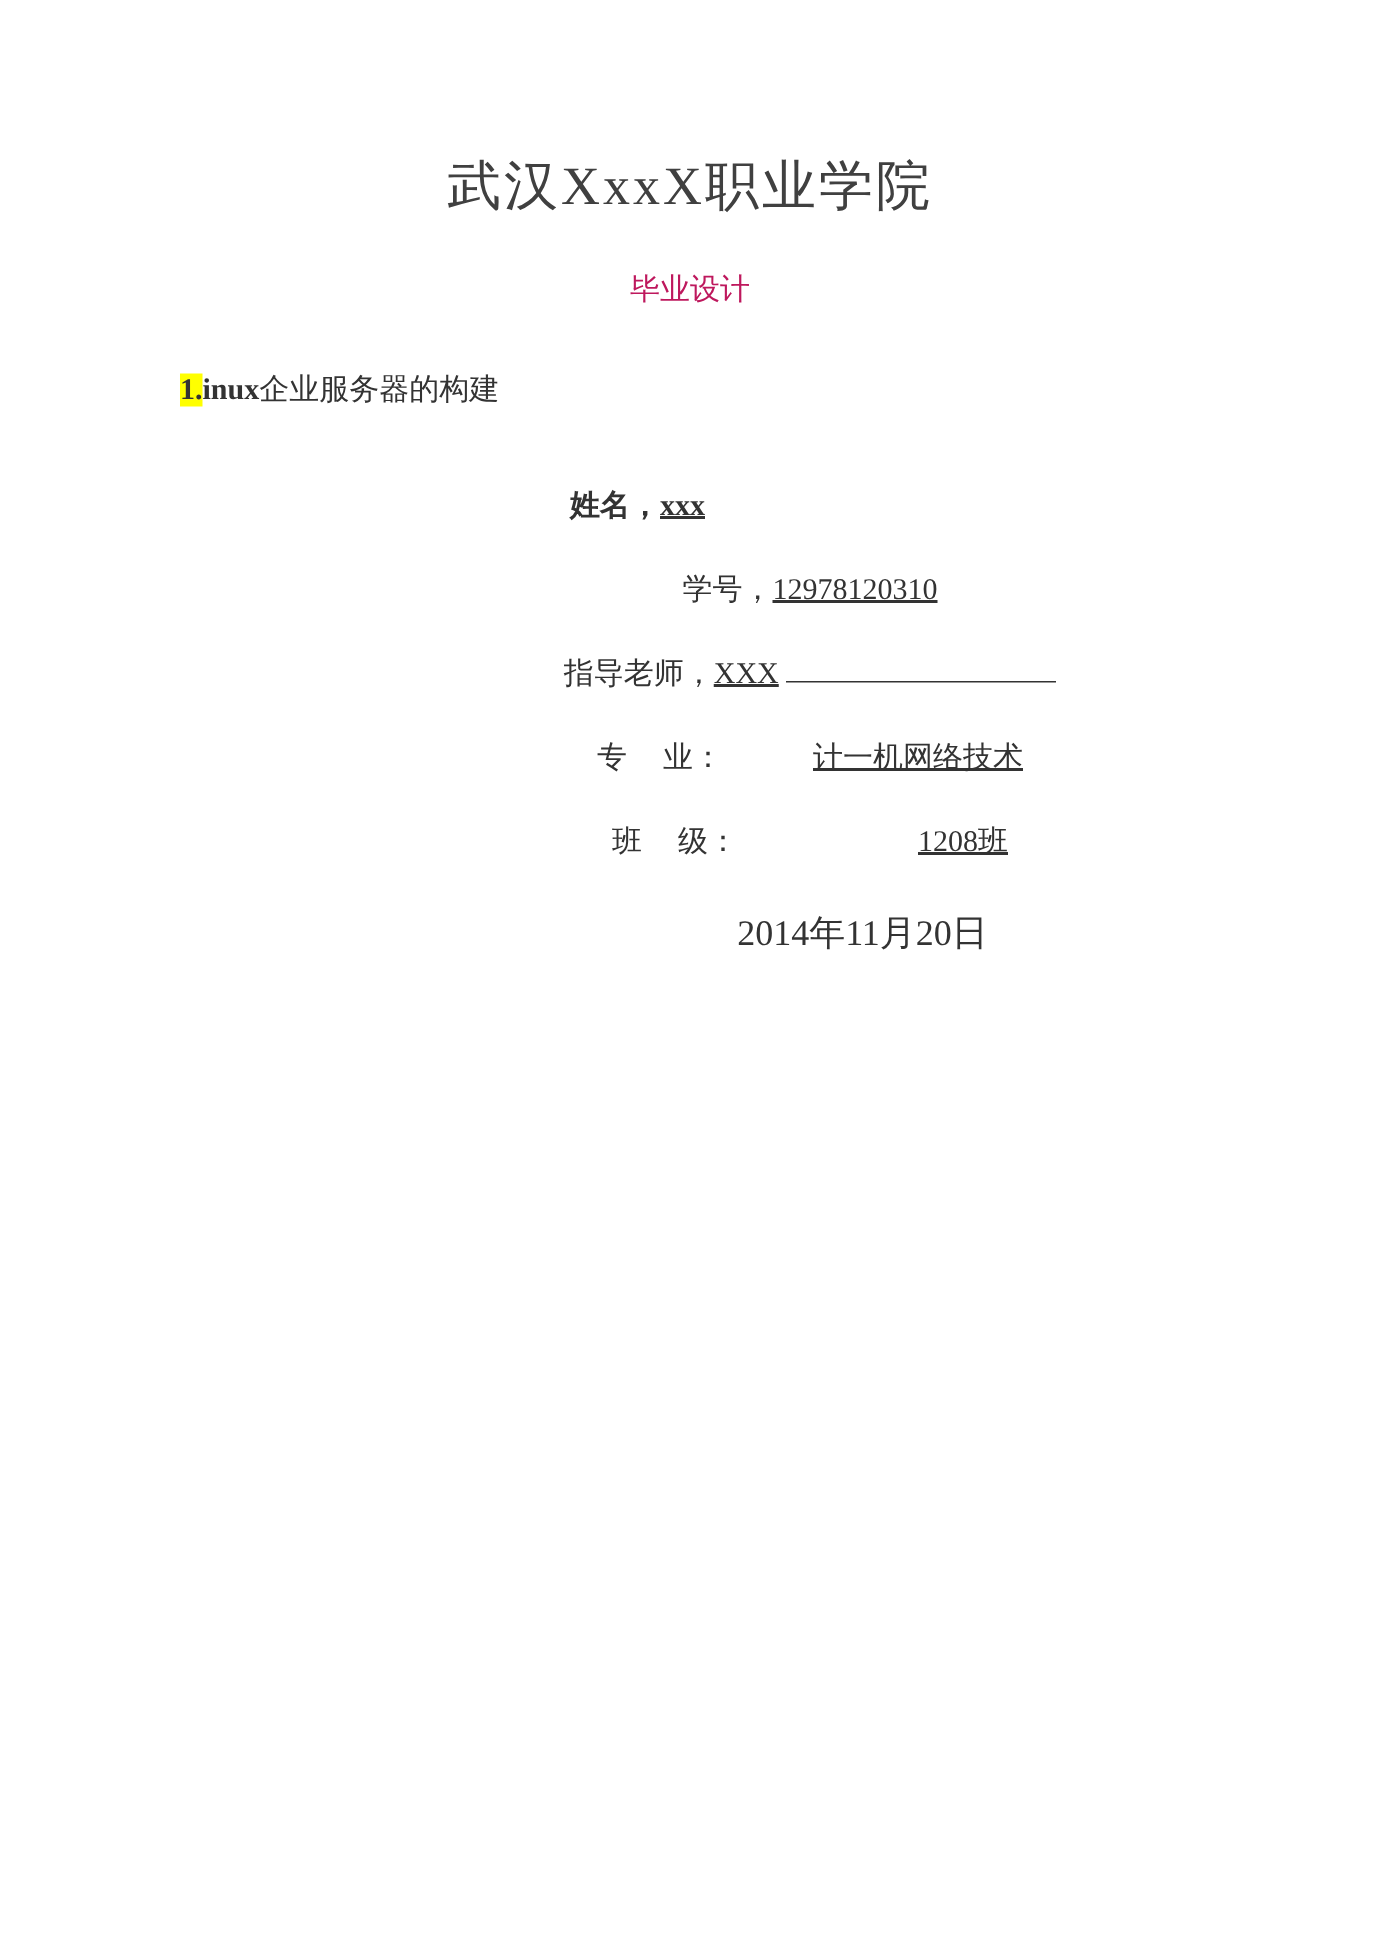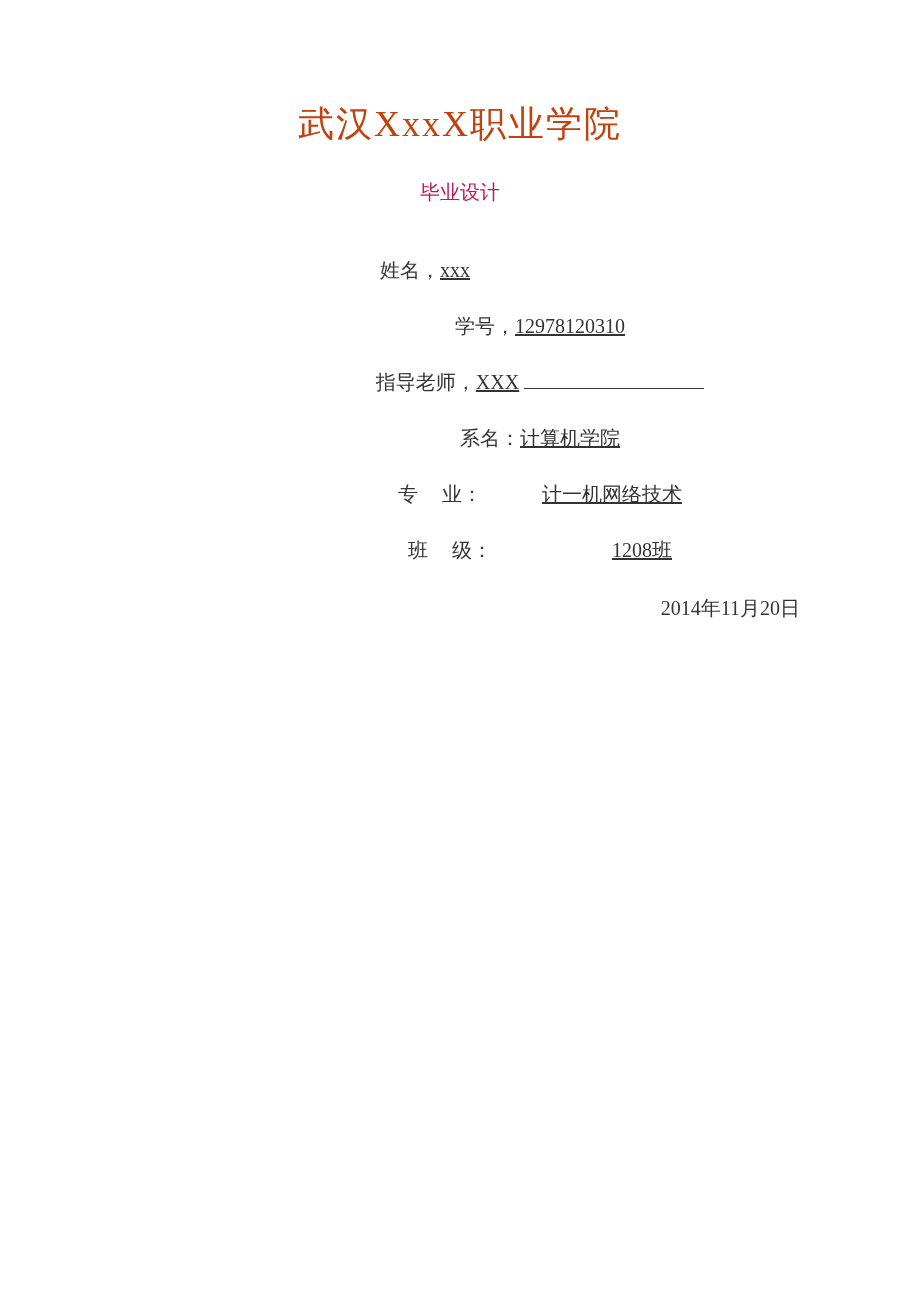--- a/index.html
+++ b/index.html
@@ -17,21 +17,21 @@
     }
     .page {
       padding: 100px 120px 0 120px;
     }
     .title {
       text-align: center;
       font-size: 36px;
       font-weight: normal;
       letter-spacing: 2px;
       margin-bottom: 30px;
-      color: #c2410c;
+      color: #404040;
     }
     .subtitle {
       text-align: center;
       font-size: 20px;
       margin-bottom: 40px;
       color: #be185d;
     }
     .topic-line {
       font-size: 20px;
       margin-bottom: 40px;
@@ -46,72 +46,73 @@
       font-size: 20px;
       line-height: 2.4;
     }
     .info-row {
       margin-bottom: 8px;
       text-align: center;
     }
     .name-row {
       margin-left: 100px;
       margin-bottom: 8px;
+      font-weight: bold;
     }
     .underline {
       text-decoration: underline;
     }
     .blank-line {
       display: inline-block;
       border-bottom: 1px solid #333;
       width: 180px;
       vertical-align: baseline;
       margin-left: 5px;
     }
     .label-spaced {
       letter-spacing: 24px;
     }
     .date-line {
-      text-align: right;
-      font-size: 20px;
+      text-align: center;
+      font-size: 24px;
       margin-top: 10px;
       margin-left: 70px;
     }
     .major-value {
       margin-left: 60px;
     }
     .class-value {
       margin-left: 120px;
       font-family: Liberation Serif, serif;
     }
   </style>
 </head>
 <body>
 
 <div class="page">
   <h1 class="title">武汉XxxX职业学院</h1>
   <div class="subtitle">毕业设计</div>
 
+  <div class="topic-line">
+    <span class="highlight">1.</span><b>inux</b><span>企业服务器的构建</span>
+  </div>
 
   <div class="info-block">
     <div class="name-row">
       <span>姓名，</span><span class="underline">xxx</span>
     </div>
 
     <div class="info-row">
       <span>学号，</span><span class="underline">12978120310</span>
     </div>
 
     <div class="info-row">
       <span>指导老师，</span><span class="underline">XXX</span><span class="blank-line"></span>
     </div>
 
-    <div class="info-row">
-      <span>系名：</span><span class="underline">计算机学院</span>
-    </div>
 
     <div class="info-row">
       <span class="label-spaced">专</span><span>业：</span><span class="underline major-value">计一机网络技术</span>
     </div>
 
     <div class="info-row">
       <span class="label-spaced">班</span><span>级：</span><span class="underline class-value">1208班</span>
     </div>
 
     <div class="date-line">2014年11月20日</div>

